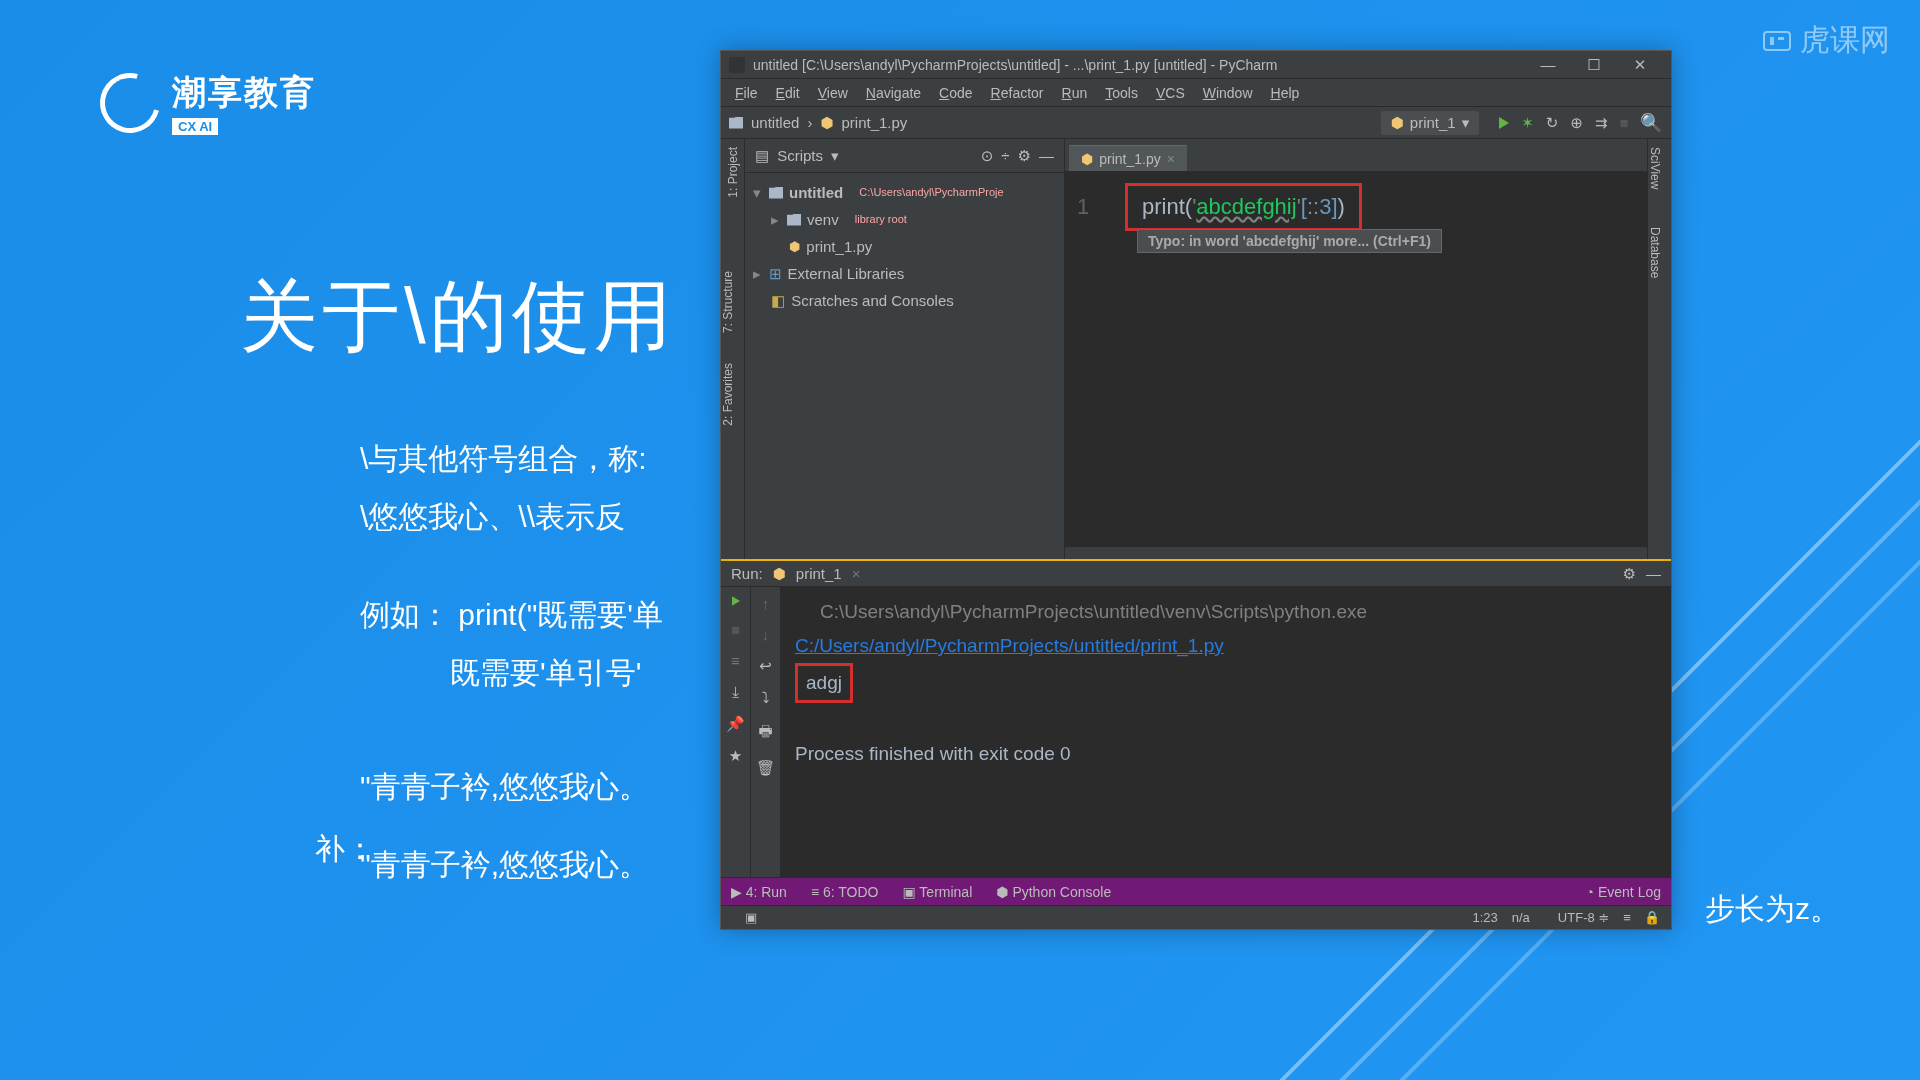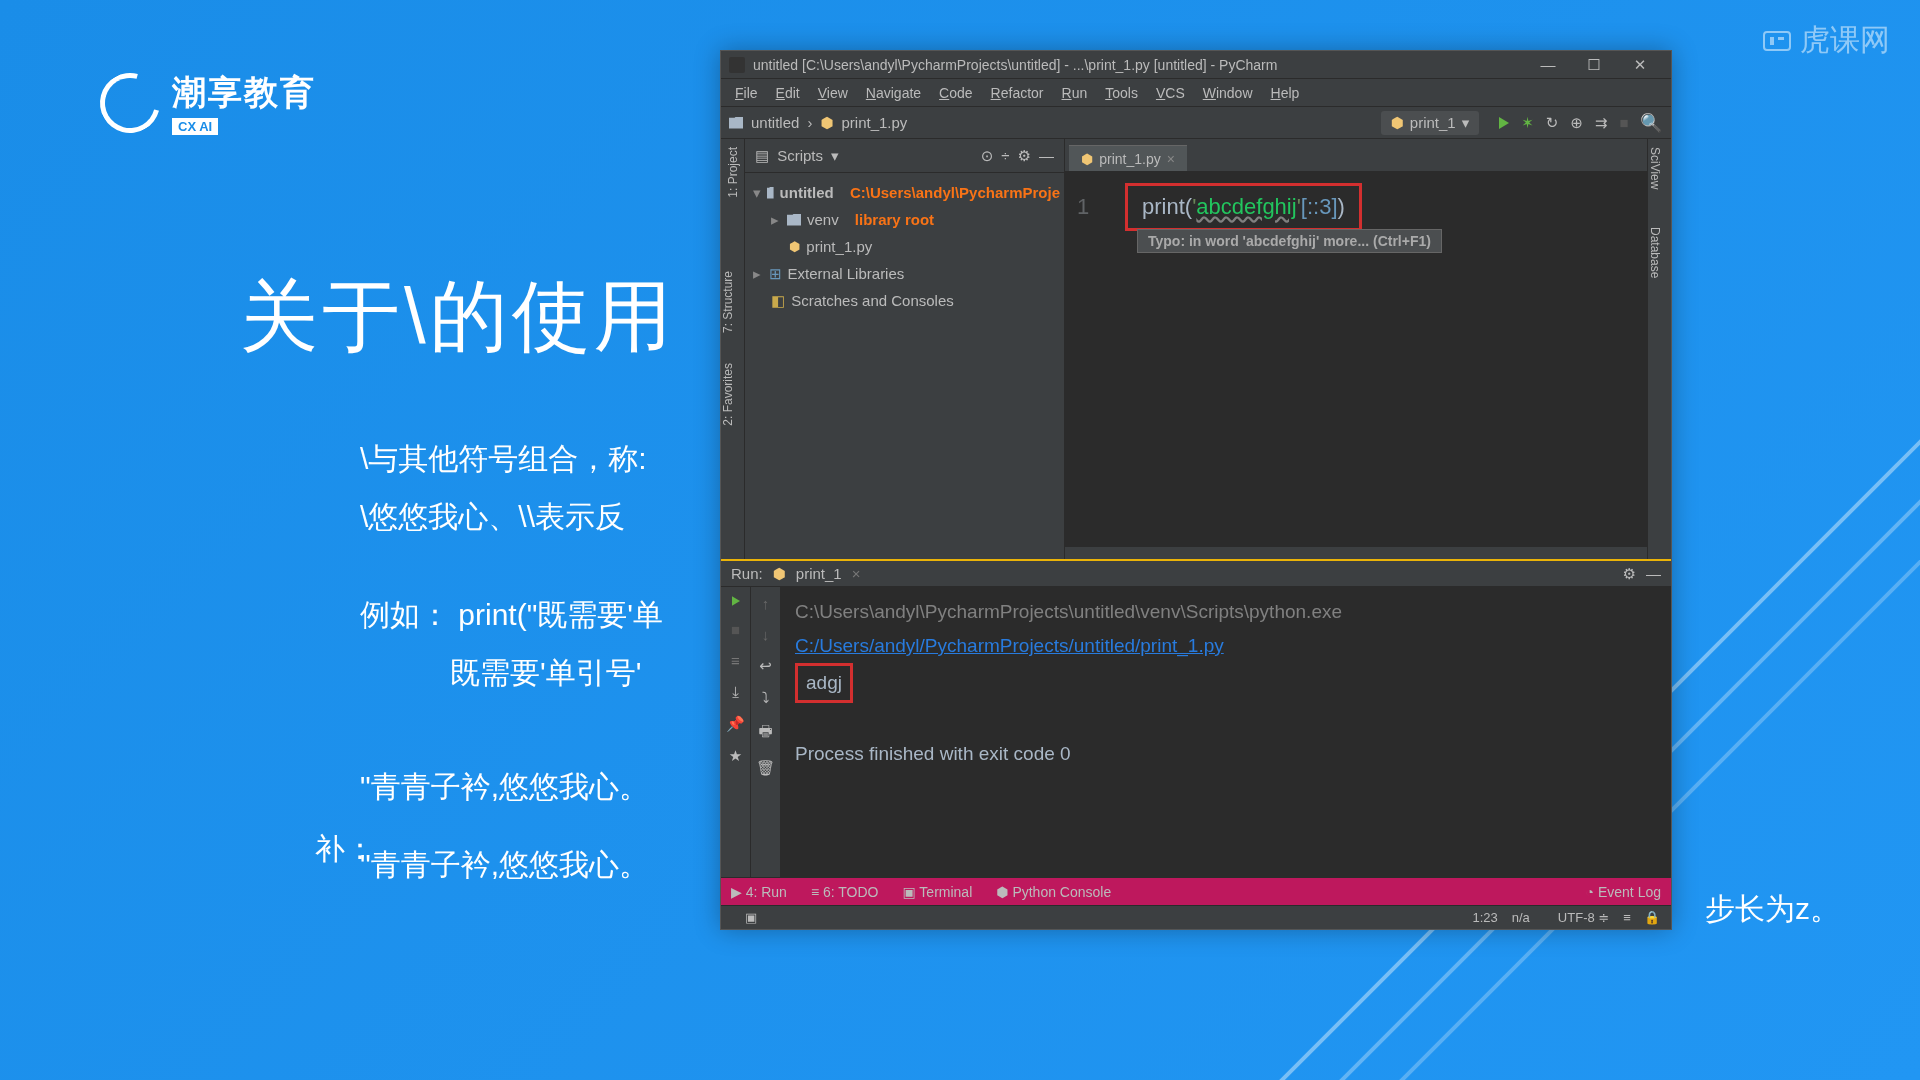--- a/index.html
+++ b/index.html
@@ -57,21 +57,21 @@
   .left-gutter { width: 24px; background: #3c3f41; border-right: 1px solid #2b2b2b; display: flex; flex-direction: column; align-items: center; padding-top: 8px; gap: 40px; }
   .left-gutter .vlabel { writing-mode: vertical-rl; font-size: 12px; transform: rotate(180deg); }
   .proj { width: 320px; background: #3c3f41; border-right: 1px solid #2b2b2b; display: flex; flex-direction: column; }
   .proj-head { height: 34px; display: flex; align-items: center; padding: 0 10px; gap: 8px; border-bottom: 1px solid #2b2b2b; }
   .proj-head .spacer { flex: 1; }
   .proj-tree { padding: 6px 4px; font-size: 15px; line-height: 25px; }
   .tree-row { display: flex; align-items: center; gap: 6px; padding: 1px 0; }
   .chev { width: 10px; color: #888; }
   .dir-icon { width: 14px; height: 12px; background: #a9b7c6; clip-path: polygon(0 10%,40% 10%,50% 0,100% 0,100% 100%,0 100%); }
   .py-icon { color: #f0c674; font-size: 13px; }
-  .dim { color: #f97316; font-size: 15px; font-weight: bold; }
+  .dim { color: #fca5a5; font-size: 11px; }
   .lib-icon::before { content: "⊞"; color: #6897bb; }
 
   .editor-area { flex: 1; display: flex; flex-direction: column; background: #2b2b2b; min-width: 0; }
   .tabs { height: 32px; background: #3c3f41; display: flex; align-items: end; padding-left: 4px; }
   .tab { background: #515658; padding: 5px 12px 4px; display: flex; align-items: center; gap: 6px; border-top: 1px solid #666; font-size: 14px; }
   .tab .close { color: #888; }
   .code { padding: 12px 0 0 12px; font-family: "Consolas","JetBrains Mono",monospace; font-size: 22px; position: relative; }
   .gutter-num { color: #606366; display: inline-block; width: 28px; }
   .code-line { display: flex; align-items: center; }
   .code-box { border: 3px solid #d32f2f; padding: 8px 14px; margin-left: 20px; }
@@ -87,23 +87,23 @@
 
   .run-panel { height: 318px; border-top: 2px solid #eab308; display: flex; flex-direction: column; }
   .run-head { height: 26px; display: flex; align-items: center; padding: 0 10px; gap: 10px; border-bottom: 1px solid #2b2b2b; background: #3c3f41; }
   .run-head .spacer { flex: 1; }
   .run-body { flex: 1; display: flex; }
   .run-left { width: 30px; background: #3c3f41; border-right: 1px solid #2b2b2b; display: flex; flex-direction: column; align-items: center; gap: 14px; padding-top: 8px; }
   .run-left2 { width: 30px; background: #3c3f41; border-right: 1px solid #2b2b2b; display: flex; flex-direction: column; align-items: center; gap: 14px; padding-top: 8px; }
   .run-out { flex: 1; padding: 8px 14px; font-family: Consolas,monospace; font-size: 19px; color: #a9b7c6; line-height: 34px; background: #2b2b2b; }
   .out-box { border: 3px solid #d32f2f; display: inline-block; padding: 0 8px; }
   .link { color: #287bde; text-decoration: underline; }
-  .gray { color: #808080; }
-
-  .bottom-tools { height: 28px; background: #be185d; border-top: 1px solid #2b2b2b; display: flex; align-items: center; padding: 0 10px; gap: 24px; font-size: 14px; }
+  .gray { color: #808080; margin-left: 25px; }
+
+  .bottom-tools { height: 28px; background: #701a75; border-top: 1px solid #2b2b2b; display: flex; align-items: center; padding: 0 10px; gap: 24px; font-size: 14px; }
   .bottom-tools .spacer { flex: 1; }
   .statusbar { height: 24px; background: #3c3f41; border-top: 1px solid #2b2b2b; display: flex; align-items: center; padding: 0 10px; font-size: 13px; }
   .statusbar .spacer { flex: 1; }
   .statusbar span { margin-left: 14px; }
 
   .left-vert-tabs { position: absolute; left: 0; top: 220px; width: 24px; }
   .left-vert-tabs .vlabel { writing-mode: vertical-rl; transform: rotate(180deg); font-size: 12px; margin-bottom: 30px; display: block; }
 </style>
 </head>
 <body>

